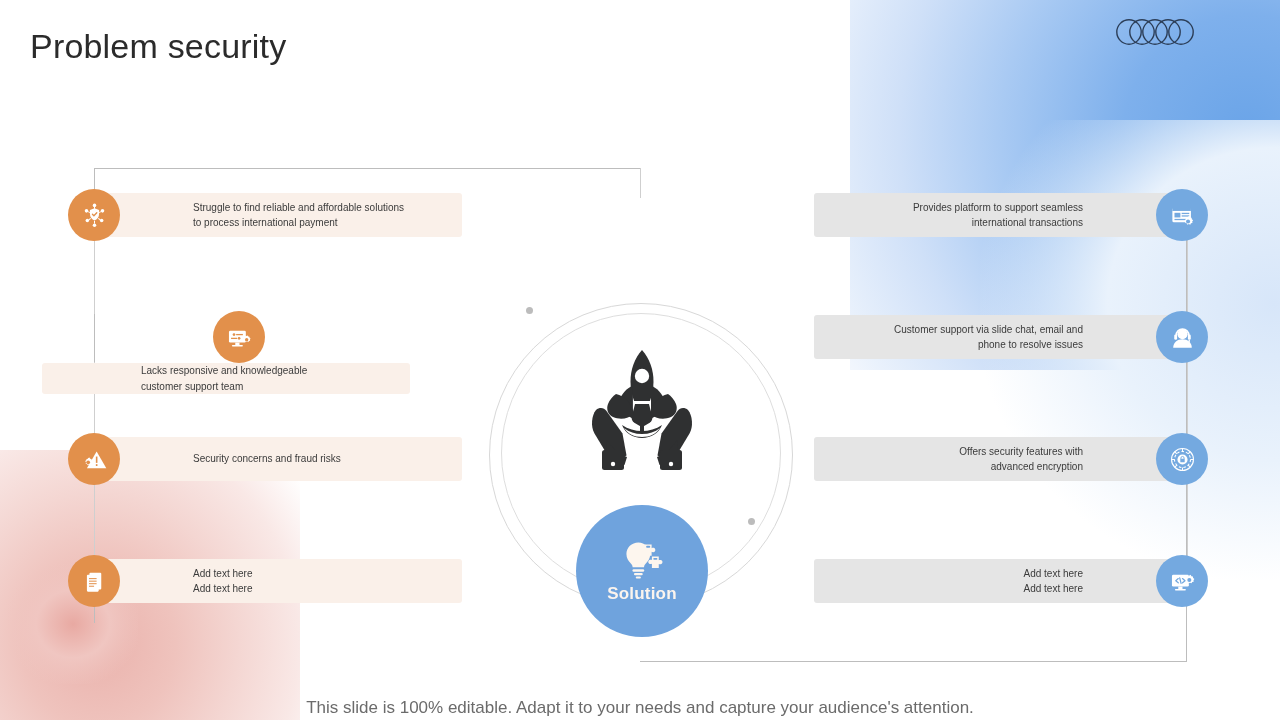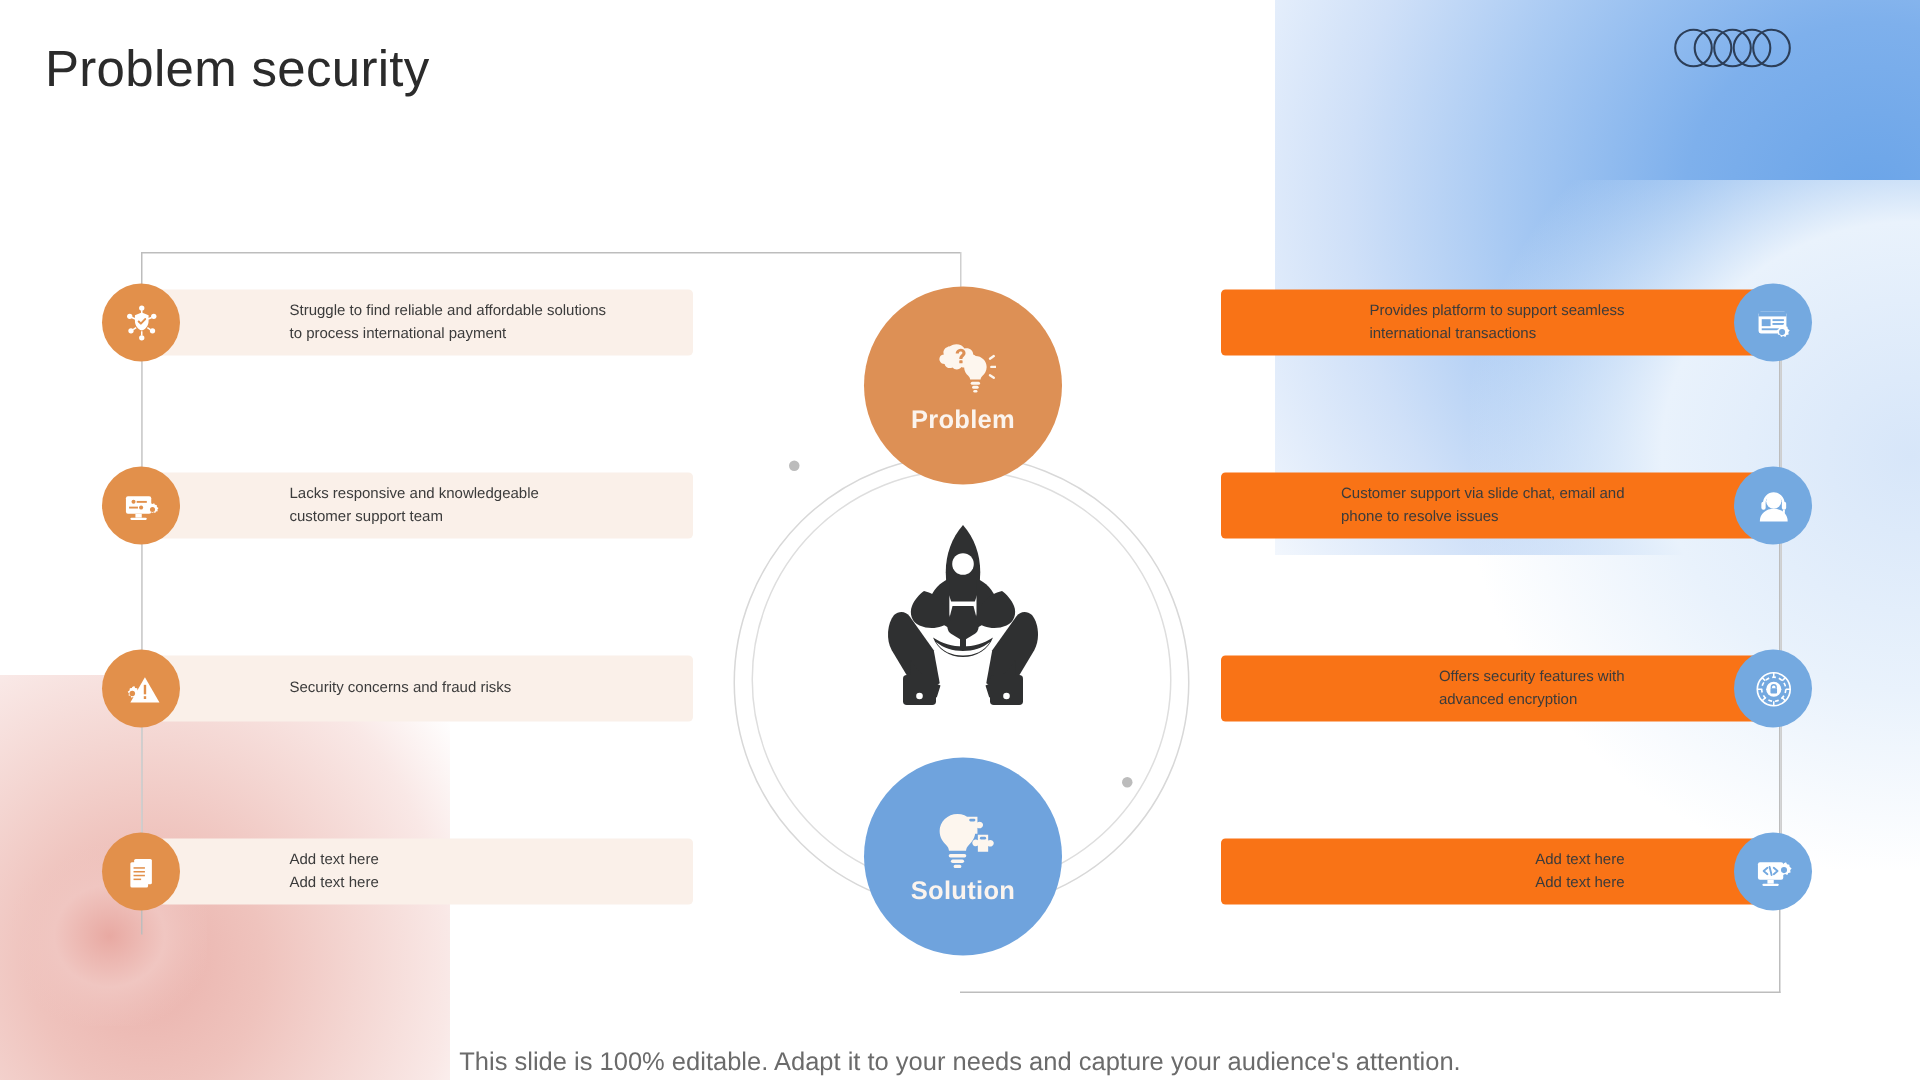--- a/index.html
+++ b/index.html
@@ -129,21 +129,22 @@
     padding-right: 12px;
     background: #faf0e9;
     text-align: left;
     justify-content: flex-start;
   }
   .pill-right {
     width: 368px;
     margin-right: -26px;
     padding-right: 99px;
     padding-left: 12px;
-    background: #f97316;
+    background: #e5e5e5;
+    text-align: right;
     justify-content: flex-end;
   }
   .pill span { display: block; }
 
   .icon-circle {
     position: relative;
     z-index: 3;
     width: 52px; height: 52px;
     border-radius: 50%;
     display: flex;
@@ -271,21 +272,21 @@
       </svg>
     </div>
     <div class="pill pill-left">
       <div>
         <span>Struggle to find reliable and affordable  solutions</span>
         <span>to process international  payment</span>
       </div>
     </div>
   </div>
 
-  <div class="row row-left" style="top:311px;">
+  <div class="row row-left" style="top:311px;flex-direction:column;">
     <div class="icon-circle ic-orange">
       <svg viewBox="0 0 32 32" fill="#fff">
         <rect x="3.5" y="8" width="20" height="14" rx="1.6"></rect>
         <rect x="11" y="22" width="5" height="3"></rect>
         <rect x="7" y="25" width="13" height="1.8" rx="0.9"></rect>
         <g fill="#e2904b">
           <circle cx="9.5" cy="12.5" r="1.6"></circle>
             <rect x="12" y="11.8" width="8" height="1.5"></rect>
           <circle cx="15.5" cy="17" r="1.6"></circle>
             <rect x="6" y="16.3" width="7" height="1.5"></rect>
@@ -459,39 +460,20 @@
       <rect x="26" y="118" width="22" height="20" rx="2.5"></rect>
       <rect x="84" y="118" width="22" height="20" rx="2.5"></rect>
     </g>
     <g fill="#fff">
       <circle cx="37" cy="132" r="2.2"></circle>
       <circle cx="95" cy="132" r="2.2"></circle>
       <path d="M48 96c5 4 11 6 18 6s13-2 18-6c-4 6-10 9-18 9s-14-3-18-9z"></path>
     </g>
   </svg>
 
-  <div class="hub hub-problem">
-    <svg viewBox="0 0 48 48">
-      <g fill="#fdf6ee">
-        <path d="M14.5 7.5c3.4-2.6 8.6-1.9 10.6 1.6 3.3-.9 6.4 1.3 6.3 4.4 2.6.6 3.7 3.6 2 5.6-1.2 1.4-3.2 1.7-4.8.9-.7 2.4-3.4 3.6-5.7 2.5-1.5 2.2-4.8 2.4-6.6.4-2.3 1.2-5.2-.1-5.7-2.6-2.6.1-4.5-2.5-3.5-4.9.5-1.2 1.7-2 3-2-1-2.2.4-4.8 2.8-5.4-.2-.2 1-.3 1.6-.5z"></path>
-        <path d="M20.5 9.8c1.9-1.2 4.5-.4 5.2 1.7.5 1.5-.2 2.6-1.1 3.4-.8.7-1 1-1 1.8h-2.3c0-1.5.5-2.3 1.5-3.2.6-.5.9-.9.7-1.5-.2-.6-.9-.9-1.6-.7-.6.2-.9.7-.9 1.4h-2.3c0-1.2.6-2.3 1.8-2.9z" fill="#dd9055"></path>
-        <rect x="21.3" y="17.6" width="2.4" height="2.3" rx="0.5" fill="#dd9055"></rect>
-        <path d="M33 14.5c4.6 0 8.2 3.6 8.2 8 0 3-1.5 5-3 6.4-.9.9-1.3 1.6-1.4 2.8h-7.6c-.1-1.2-.5-1.9-1.4-2.8-1.5-1.4-3-3.4-3-6.4 0-4.4 3.6-8 8.2-8z"></path>
-        <rect x="29.6" y="33.2" width="6.8" height="2.2" rx="1.1"></rect>
-        <rect x="30.6" y="36.2" width="4.8" height="2.2" rx="1.1"></rect>
-        <rect x="31.5" y="39.2" width="3" height="1.9" rx="0.9"></rect>
-        <g stroke="#fdf6ee" stroke-width="1.7" stroke-linecap="round">
-          <line x1="43.6" y1="16.5" x2="46.4" y2="14.6"></line>
-          <line x1="44.6" y1="22.5" x2="47.6" y2="22.5"></line>
-          <line x1="43.6" y1="28.5" x2="46.4" y2="30.4"></line>
-        </g>
-      </g>
-    </svg>
-    <div class="hub-label">Problem</div>
-  </div>
 
   <div class="hub hub-solution">
     <svg viewBox="0 0 48 48">
       <g fill="#fdf6ee">
         <path d="M20 5c7.2 0 13 5.6 13 12.5 0 4.7-2.4 7.8-4.6 10-1.4 1.4-2 2.5-2.2 4.4H13.8c-.2-1.9-.8-3-2.2-4.4-2.2-2.2-4.6-5.3-4.6-10C7 10.6 12.8 5 20 5z"></path>
         <rect x="13.6" y="34.2" width="12.8" height="2.6" rx="1.3"></rect>
         <rect x="15.2" y="38.1" width="9.6" height="2.6" rx="1.3"></rect>
         <rect x="17.2" y="42" width="5.6" height="2.3" rx="1.1"></rect>
         <path d="M27 7h7.5v4.2c1.3-.9 3.3-.5 3.9 1 .6 1.6-.5 3.2-2.1 3.3-.7.1-1.3-.1-1.8-.4v4.3H27v-4.4c-1.3.9-3.2.5-3.8-1-.6-1.6.5-3.2 2-3.3.7-.1 1.3.1 1.8.4V7z"></path>
         <path d="M34.8 20.2h7.5v4.2c1.3-.9 3.3-.5 3.9 1 .6 1.6-.5 3.2-2.1 3.3-.7.1-1.3-.1-1.8-.4v4.3h-7.5V28c-1.3.9-3.2.5-3.8-1-.6-1.6.5-3.2 2-3.3.7-.1 1.3.1 1.8.4v-3.9z"></path>

